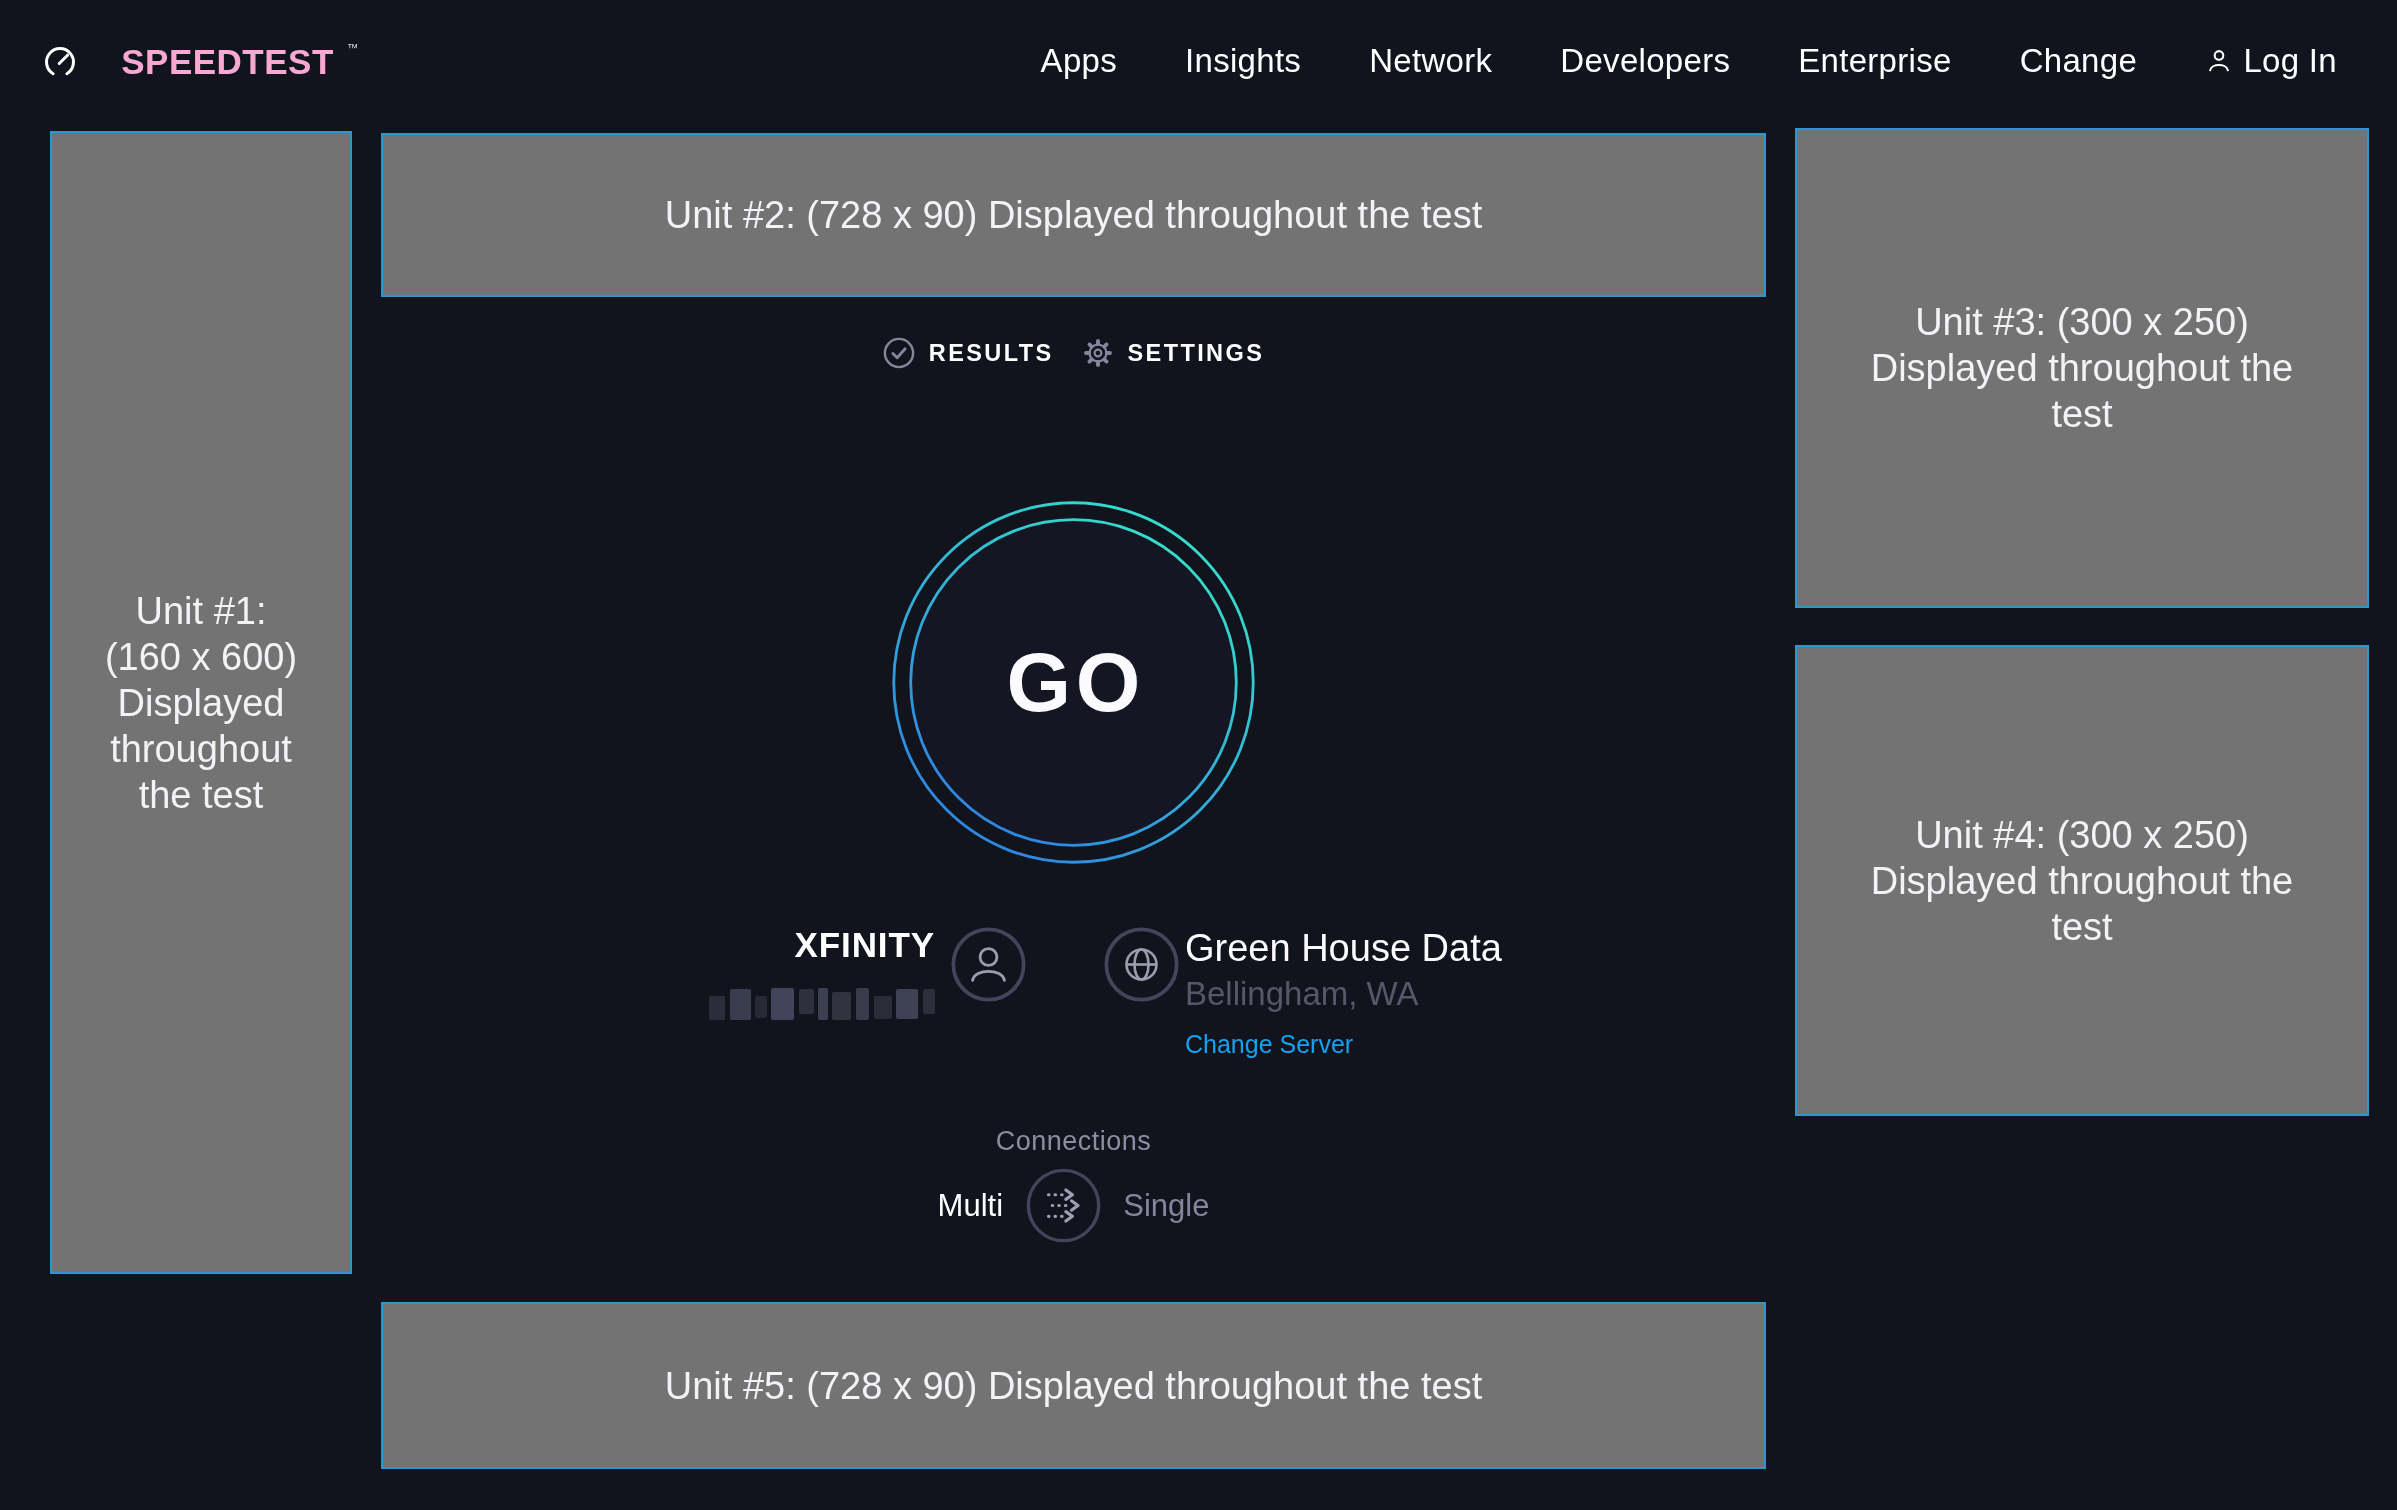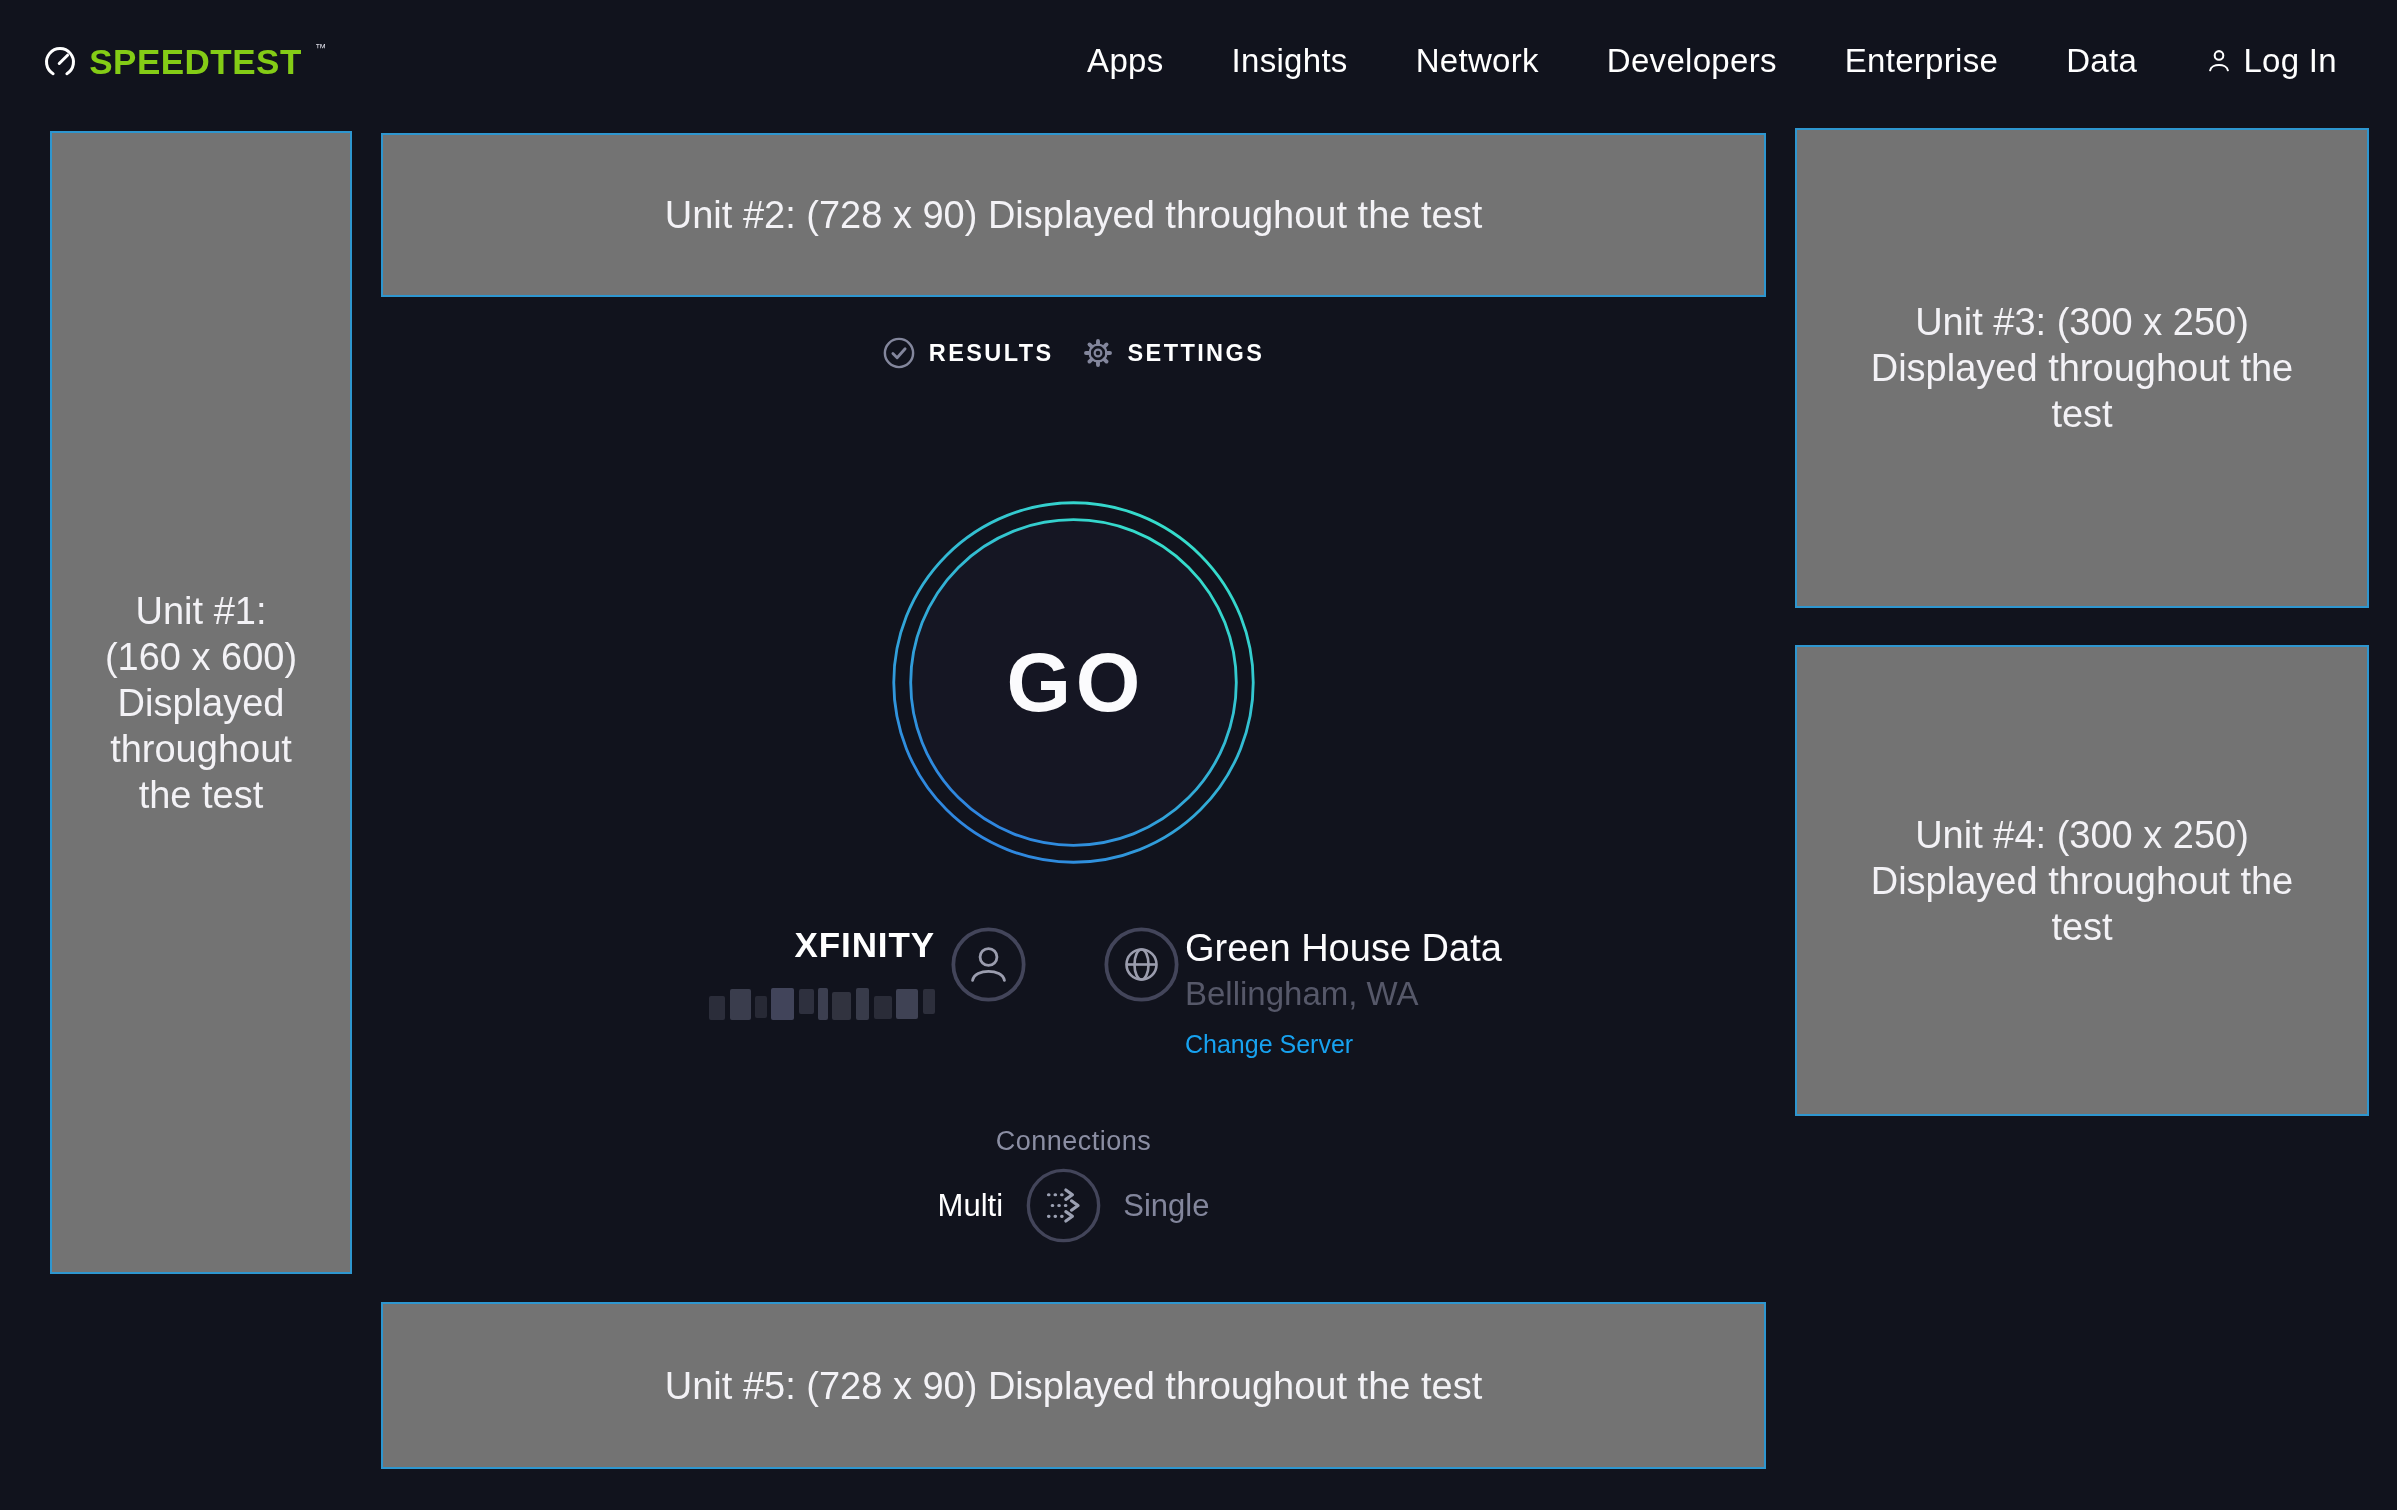--- a/index.html
+++ b/index.html
@@ -5,21 +5,21 @@
   * { margin:0; padding:0; box-sizing:border-box; }
   html,body { background:#11131d; }
   body {
     width:2397px; height:1510px; position:relative; overflow:hidden;
     font-family:"Liberation Sans","DejaVu Sans",sans-serif; color:#ffffff;
   }
   .abs { position:absolute; }
 
   
   .logo { left:43px; top:40px; height:43px; display:flex; align-items:center; gap:12.2px; cursor:pointer; }
-  .logo-text { font-size:35px; font-weight:700; letter-spacing:0.5px; color:#84cc16; }
+  .logo-text { font-size:35px; font-weight:700; letter-spacing:0.5px; color:#f9a8d4;margin-left:32px; }
   .logo-tm { font-size:11.3px; color:#d8d8e2; align-self:flex-start; margin:1.9px 0 0 0.9px; }
   .nav { right:60px; top:36px; height:49px; display:flex; align-items:center; gap:68px; }
   .nav-link { font-size:33px; color:#ffffff; letter-spacing:0.3px; cursor:pointer; white-space:nowrap; }
   .login { display:flex; align-items:center; gap:10.4px; cursor:pointer; }
 
   
   .ad {
     background:#737373; border:2.8px solid #2e96cf;
     display:flex; align-items:center; justify-content:center; text-align:center;
     color:#f3f2f6; font-size:38px; line-height:46px; cursor:pointer;
@@ -86,21 +86,21 @@
   <span class="logo-text">SPEEDTEST</span>
   <span class="logo-tm">™</span>
 </div>
 
 <nav class="abs nav">
   <span class="nav-link">Apps</span>
   <span class="nav-link">Insights</span>
   <span class="nav-link">Network</span>
   <span class="nav-link">Developers</span>
   <span class="nav-link">Enterprise</span>
-  <span class="nav-link">Data</span>
+  <span class="nav-link">Change</span>
   <span class="nav-link login">
     <svg width="28" height="28" viewBox="0 0 30 30">
       <circle cx="15" cy="9" r="4.6" fill="none" stroke="#ffffff" stroke-width="2.2"></circle>
       <path d="M5.5 25 C7 17.5 23 17.5 24.5 25" fill="none" stroke="#ffffff" stroke-width="2.2" stroke-linecap="round"></path>
     </svg>
     <span>Log In</span>
   </span>
 </nav>
 
 <div class="abs ad ad-unit1">

